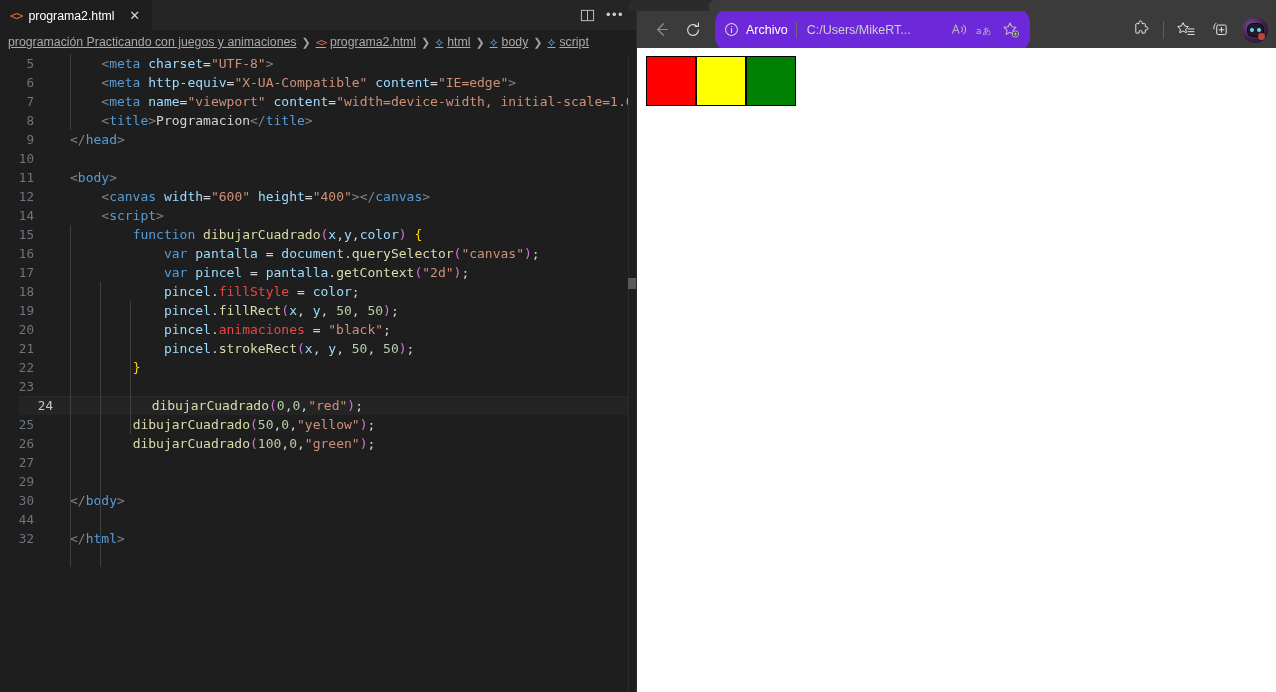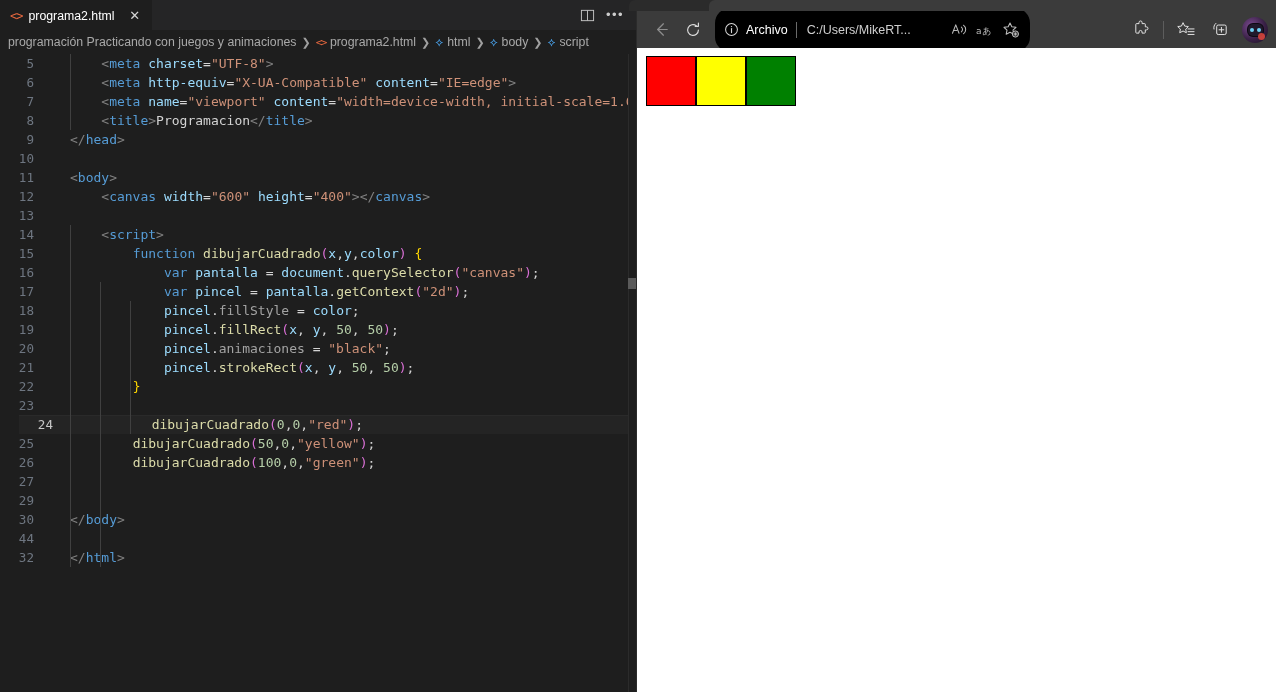--- a/index.html
+++ b/index.html
@@ -53,21 +53,21 @@
   .tb-icon .ellipsis { letter-spacing: 1.5px; font-size: 13px; line-height: 8px; color: #cccccc; }
 
   
   .breadcrumbs {
     height: 24px; background: #1e1e1e;
     display: flex; align-items: center;
     padding-left: 8px; gap: 0px;
     font-size: 12.3px; color: #a9a9a9;
     flex: 0 0 24px; white-space: nowrap; overflow: hidden;
   }
-  .bc-item { display: inline-flex; align-items: center; gap: 4px; }
+  .bc-item { display: inline-flex; align-items: center; gap: 4px; text-decoration: underline; }
   .bc-sep { color: #a0a0a0; padding: 0 5px; font-size: 11px; }
   .bc-icon-html { color: #e8683f; font-size: 11px; font-family: "DejaVu Sans Mono", monospace; letter-spacing: -1.5px; }
   .bc-icon-cube { color: #4aa5f0; font-size: 12px; }
 
   
   .code-area {
     flex: 1 1 auto; position: relative;
     background: #1e1e1e; overflow: hidden;
     font-family: "DejaVu Sans Mono", monospace;
     font-size: 13px; line-height: 19px;
@@ -96,21 +96,21 @@
   
   .t-tag    { color: #569cd6; }
   .t-brack  { color: #808080; }
   .t-attr   { color: #9cdcfe; }
   .t-str    { color: #ce9178; }
   .t-plain  { color: #d4d4d4; }
   .t-kw     { color: #569cd6; }
   .t-fn     { color: #dcdcaa; }
   .t-var    { color: #9cdcfe; }
   .t-num    { color: #b5cea8; }
-  .t-prop   { color: #a3a3a3; }
+  .t-prop   { color: #ef4444; }
   .t-punc   { color: #d4d4d4; }
   .t-paren1 { color: #da70d6; }
   .t-brace  { color: #ffd700; }
   .t-txt    { color: #d4d4d4; }
 
   
   .scroll-col {
     position: absolute; top: 0; right: 0; width: 9px; height: 100%;
     background: #1e1e1e; border-left: 1px solid #2b2b2b;
   }
@@ -144,21 +144,21 @@
     display: flex; align-items: center; gap: 0px;
     padding: 0 8px; flex: 0 0 37px;
   }
   .nav-btn {
     width: 32px; height: 30px; display: flex;
     align-items: center; justify-content: center;
     border-radius: 4px; color: #9a9a9a;
   }
   .nav-btn.refresh { color: #dcdcdc; margin-right: 4px;}
   .omnibox {
-    flex: 0 0 315px; height: 44px; background: #000000;
+    flex: 0 0 315px; height: 44px; background: #6d28d9;
     border-radius: 15px; display: flex; align-items: center;
     padding: 0 6px 0 9px; gap: 0px; margin-left: 2px;
   }
   .omni-info { color: #d6d6d6; display: flex; align-items: center; }
   .omni-archivo {
     color: #ffffff; font-size: 12.5px; padding: 0 8px 0 7px; white-space: nowrap;
   }
   .omni-divider { width: 1px; height: 16px; background: #6a6a6a; }
   .omni-url {
     color: #cfcfcf; font-size: 12.5px; padding-left: 10px;
@@ -265,21 +265,20 @@
     <div class="code-area">
       <div class="code-rows" id="code-rows">
           <div class="crow"><div class="gutter">5</div><div class="codetext"><span class="t-plain">    </span><span class="t-brack">&lt;</span><span class="t-tag">meta</span><span class="t-plain"> </span><span class="t-attr">charset</span><span class="t-plain">=</span><span class="t-str">"UTF-8"</span><span class="t-brack">&gt;</span></div></div>
           <div class="crow"><div class="gutter">6</div><div class="codetext"><span class="t-plain">    </span><span class="t-brack">&lt;</span><span class="t-tag">meta</span><span class="t-plain"> </span><span class="t-attr">http-equiv</span><span class="t-plain">=</span><span class="t-str">"X-UA-Compatible"</span><span class="t-plain"> </span><span class="t-attr">content</span><span class="t-plain">=</span><span class="t-str">"IE=edge"</span><span class="t-brack">&gt;</span></div></div>
           <div class="crow"><div class="gutter">7</div><div class="codetext"><span class="t-plain">    </span><span class="t-brack">&lt;</span><span class="t-tag">meta</span><span class="t-plain"> </span><span class="t-attr">name</span><span class="t-plain">=</span><span class="t-str">"viewport"</span><span class="t-plain"> </span><span class="t-attr">content</span><span class="t-plain">=</span><span class="t-str">"width=device-width, initial-scale=1.0"</span></div></div>
           <div class="crow"><div class="gutter">8</div><div class="codetext"><span class="t-plain">    </span><span class="t-brack">&lt;</span><span class="t-tag">title</span><span class="t-brack">&gt;</span><span class="t-txt">Programacion</span><span class="t-brack">&lt;/</span><span class="t-tag">title</span><span class="t-brack">&gt;</span></div></div>
           <div class="crow"><div class="gutter">9</div><div class="codetext"><span class="t-brack">&lt;/</span><span class="t-tag">head</span><span class="t-brack">&gt;</span></div></div>
           <div class="crow"><div class="gutter">10</div><div class="codetext"></div></div>
           <div class="crow"><div class="gutter">11</div><div class="codetext"><span class="t-brack">&lt;</span><span class="t-tag">body</span><span class="t-brack">&gt;</span></div></div>
           <div class="crow"><div class="gutter">12</div><div class="codetext"><span class="t-plain">    </span><span class="t-brack">&lt;</span><span class="t-tag">canvas</span><span class="t-plain"> </span><span class="t-attr">width</span><span class="t-plain">=</span><span class="t-str">"600"</span><span class="t-plain"> </span><span class="t-attr">height</span><span class="t-plain">=</span><span class="t-str">"400"</span><span class="t-brack">&gt;</span><span class="t-brack">&lt;/</span><span class="t-tag">canvas</span><span class="t-brack">&gt;</span></div></div>
-          <div class="crow"><div class="gutter">13</div><div class="codetext"></div></div>
           <div class="crow"><div class="gutter">14</div><div class="codetext"><span class="t-plain">    </span><span class="t-brack">&lt;</span><span class="t-tag">script</span><span class="t-brack">&gt;</span></div></div>
           <div class="crow"><div class="gutter">15</div><div class="codetext"><span class="t-plain">        </span><span class="t-kw">function</span><span class="t-plain"> </span><span class="t-fn">dibujarCuadrado</span><span class="t-paren1">(</span><span class="t-var">x</span><span class="t-punc">,</span><span class="t-var">y</span><span class="t-punc">,</span><span class="t-var">color</span><span class="t-paren1">)</span><span class="t-plain"> </span><span class="t-brace">{</span></div></div>
           <div class="crow"><div class="gutter">16</div><div class="codetext"><span class="t-plain">            </span><span class="t-kw">var</span><span class="t-plain"> </span><span class="t-var">pantalla</span><span class="t-punc"> = </span><span class="t-var">document</span><span class="t-punc">.</span><span class="t-fn">querySelector</span><span class="t-paren1">(</span><span class="t-str">"canvas"</span><span class="t-paren1">)</span><span class="t-punc">;</span></div></div>
           <div class="crow"><div class="gutter">17</div><div class="codetext"><span class="t-plain">            </span><span class="t-kw">var</span><span class="t-plain"> </span><span class="t-var">pincel</span><span class="t-punc"> = </span><span class="t-var">pantalla</span><span class="t-punc">.</span><span class="t-fn">getContext</span><span class="t-paren1">(</span><span class="t-str">"2d"</span><span class="t-paren1">)</span><span class="t-punc">;</span></div></div>
           <div class="crow"><div class="gutter">18</div><div class="codetext"><span class="t-plain">            </span><span class="t-var">pincel</span><span class="t-punc">.</span><span class="t-prop">fillStyle</span><span class="t-punc"> = </span><span class="t-var">color</span><span class="t-punc">;</span></div></div>
           <div class="crow"><div class="gutter">19</div><div class="codetext"><span class="t-plain">            </span><span class="t-var">pincel</span><span class="t-punc">.</span><span class="t-fn">fillRect</span><span class="t-paren1">(</span><span class="t-var">x</span><span class="t-punc">, </span><span class="t-var">y</span><span class="t-punc">, </span><span class="t-num">50</span><span class="t-punc">, </span><span class="t-num">50</span><span class="t-paren1">)</span><span class="t-punc">;</span></div></div>
           <div class="crow"><div class="gutter">20</div><div class="codetext"><span class="t-plain">            </span><span class="t-var">pincel</span><span class="t-punc">.</span><span class="t-prop">animaciones</span><span class="t-punc"> = </span><span class="t-str">"black"</span><span class="t-punc">;</span></div></div>
           <div class="crow"><div class="gutter">21</div><div class="codetext"><span class="t-plain">            </span><span class="t-var">pincel</span><span class="t-punc">.</span><span class="t-fn">strokeRect</span><span class="t-paren1">(</span><span class="t-var">x</span><span class="t-punc">, </span><span class="t-var">y</span><span class="t-punc">, </span><span class="t-num">50</span><span class="t-punc">, </span><span class="t-num">50</span><span class="t-paren1">)</span><span class="t-punc">;</span></div></div>
           <div class="crow"><div class="gutter">22</div><div class="codetext"><span class="t-plain">        </span><span class="t-brace">}</span></div></div>
           <div class="crow"><div class="gutter">23</div><div class="codetext"></div></div>

